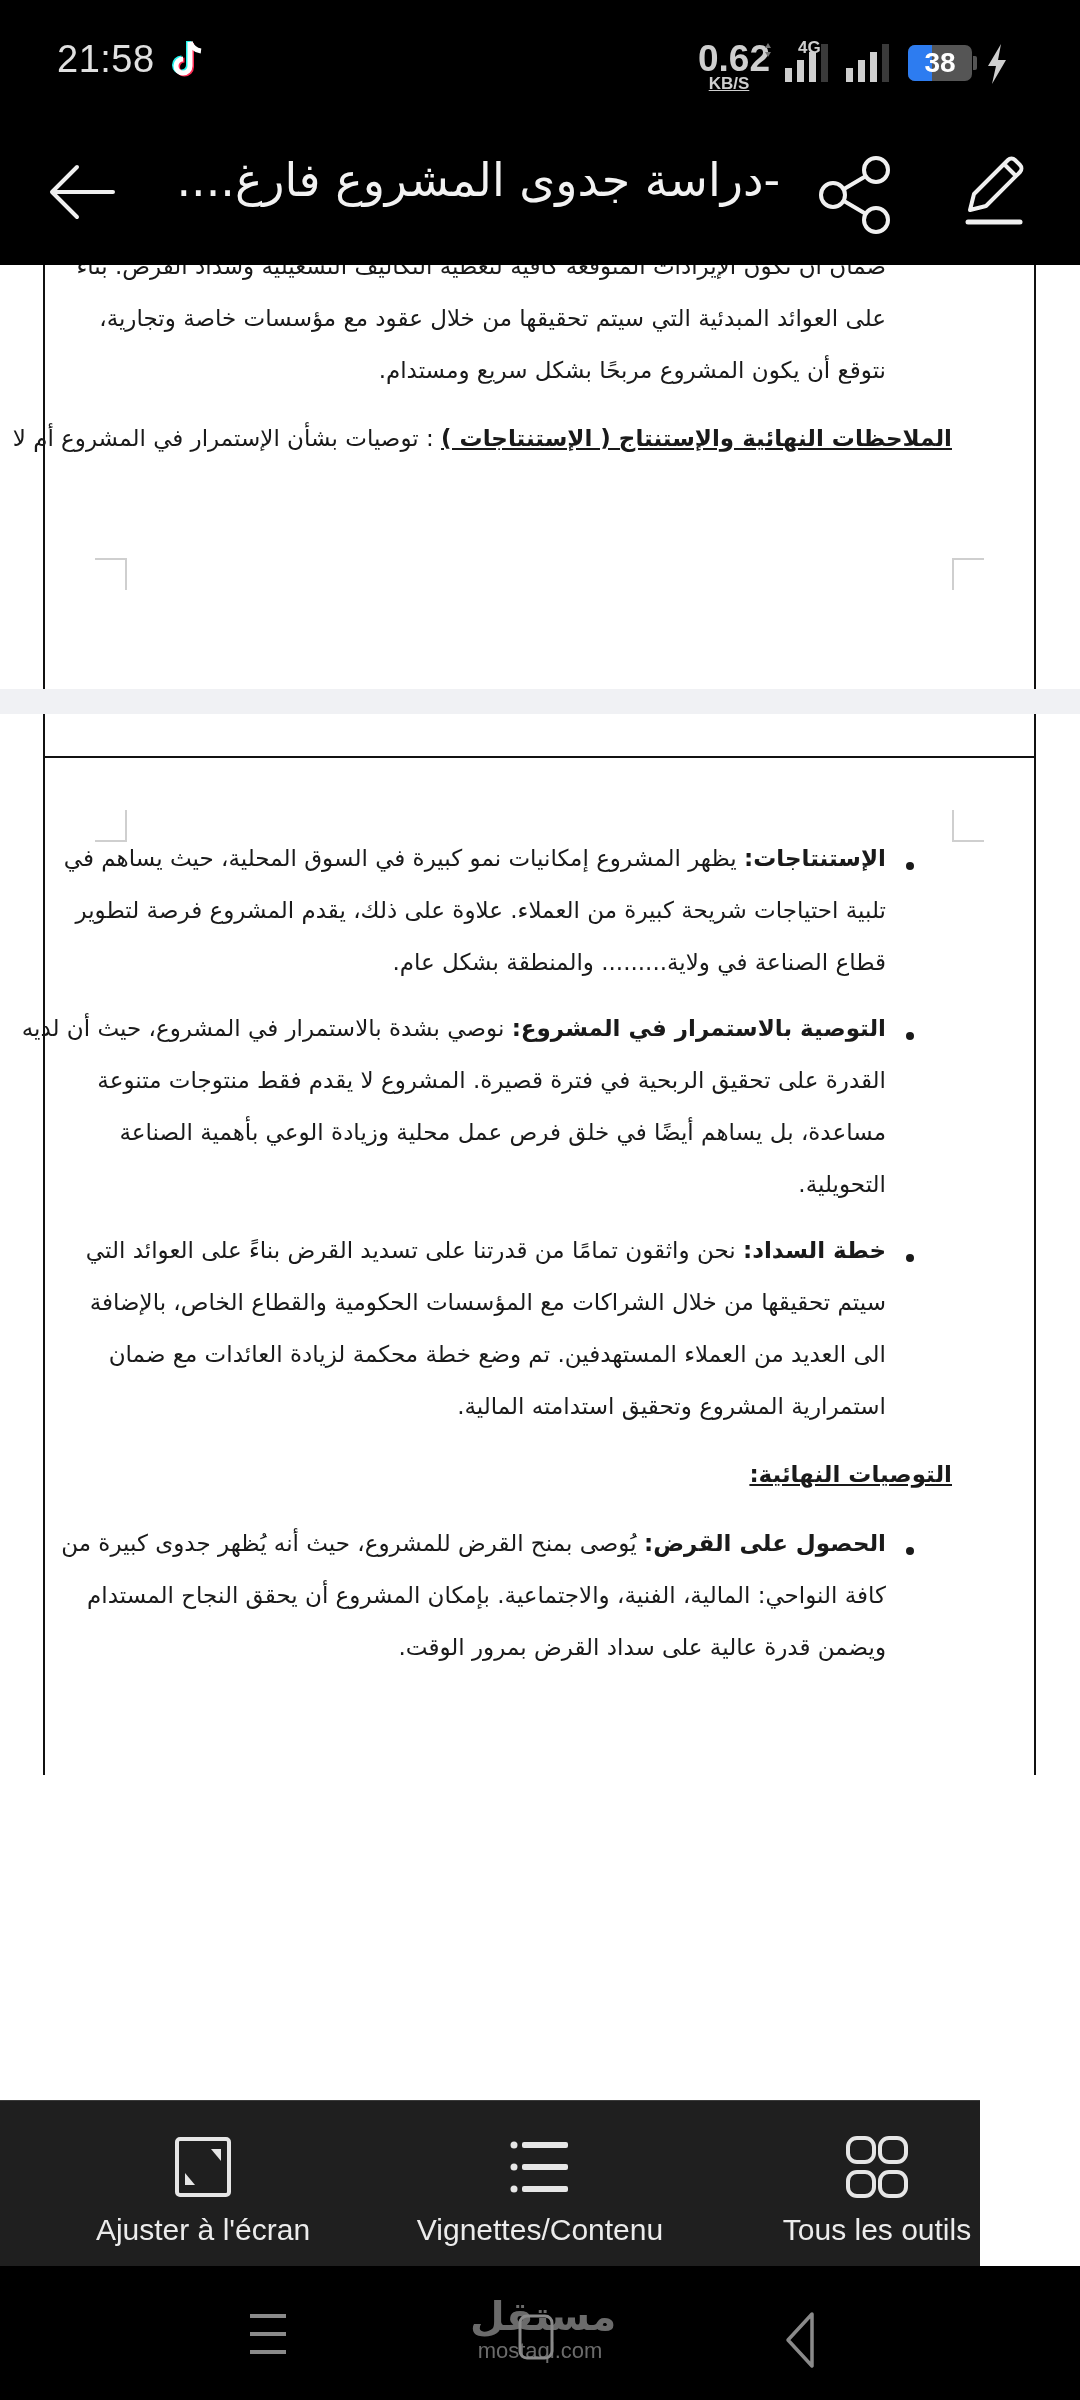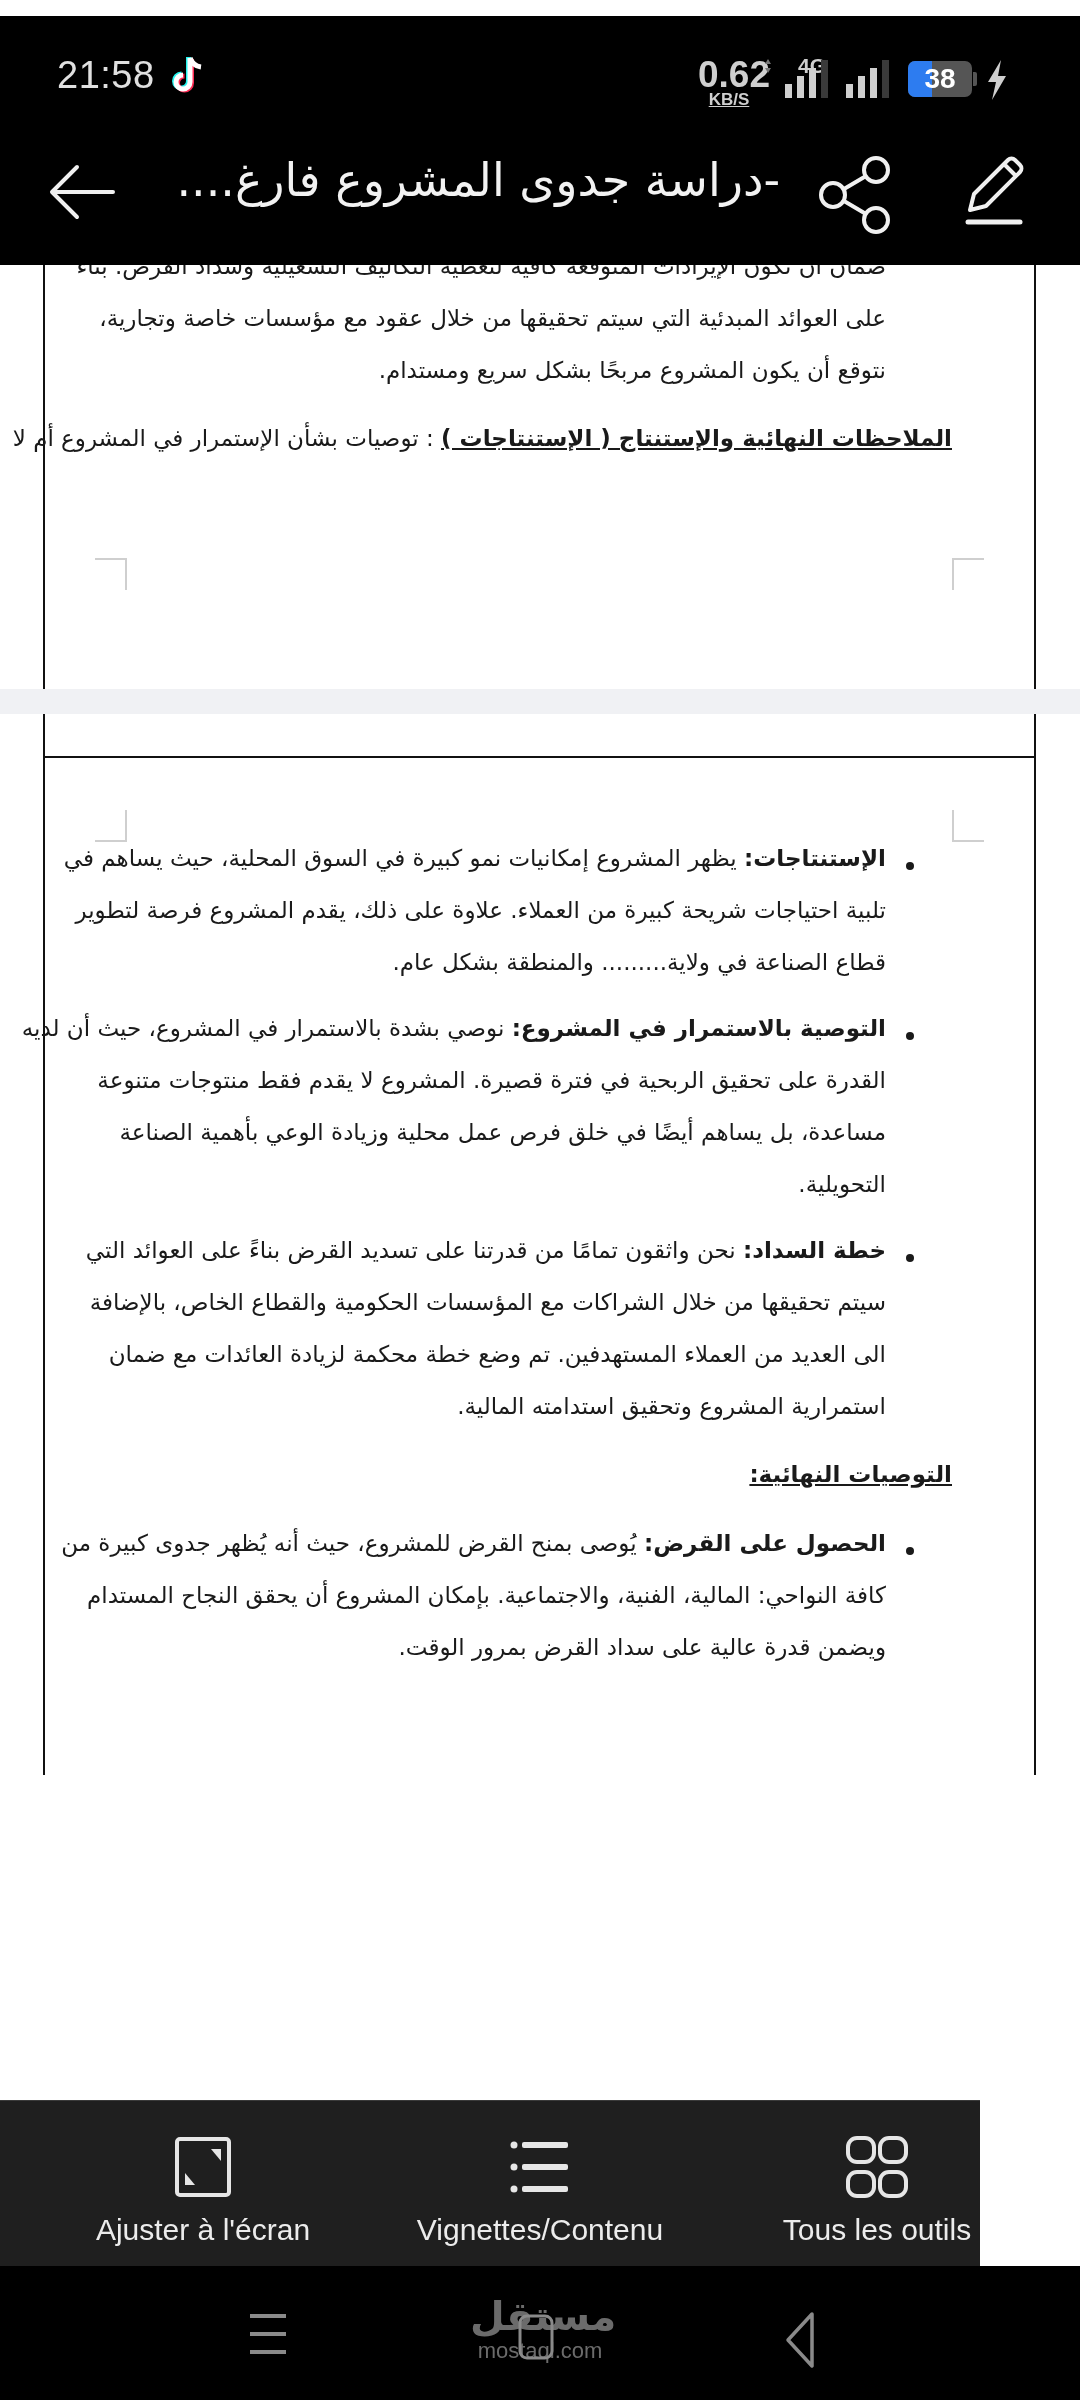--- a/index.html
+++ b/index.html
@@ -1,26 +1,26 @@
 <!DOCTYPE html>
 <html><head>
 <meta charset="utf-8">
 <style>
   * { box-sizing: border-box; margin: 0; padding: 0; }
   html, body { width: 1080px; height: 2400px; overflow: hidden; background: #ffffff; }
   body { position: relative; font-family: "DejaVu Sans", sans-serif; }
 
   
-  .statusbar { position: absolute; left: 0; top: 0; width: 1080px; height: 125px; background: #000; color: #e6e6e6; margin-top: 16px; }
+  .statusbar { position: absolute; left: 0; top: 0; width: 1080px; height: 125px; background: #000; color: #e6e6e6; }
   .sb-time { position: absolute; left: 57px; top: 38px; font-family: "Liberation Sans", sans-serif; font-size: 38px; font-weight: 500; color: #e0e0e0; letter-spacing: 0.5px; }
   .sb-tiktok { position: absolute; left: 170px; top: 38px; width: 36px; height: 44px; }
   .sb-speed { position: absolute; left: 698px; top: 40px; width: 62px; text-align: center; color: #cfcfcf; font-family: "Liberation Sans", sans-serif; line-height: 1; }
   .sb-speed .v { font-size: 37px; font-weight: bold; display:block; }
   .sb-speed .u { font-size: 17px; font-weight: bold; display:block; margin-top: -2px; }
-  .sb-net { position: absolute; left: 770px; top: 38px; color: #cfcfcf; font-family: "Liberation Sans", sans-serif; font-size: 21px; font-weight: bold; padding-left: 28px; }
+  .sb-net { position: absolute; left: 770px; top: 38px; color: #cfcfcf; font-family: "Liberation Sans", sans-serif; font-size: 17px; font-weight: bold; padding-left: 28px; }
   .sb-signal { position: absolute; top: 44px; width: 46px; height: 38px; }
   .sb-battery { position: absolute; left: 908px; top: 45px; width: 64px; height: 36px; border-radius: 7px; overflow: hidden; background: #555; }
   .sb-battery .fill { position: absolute; left: 0; top: 0; bottom: 0; background: #2d7cf0; }
   .sb-battery .num { position: absolute; left: 0; right: 0; top: 2px; text-align: center; color: #fff; font-family: "Liberation Sans", sans-serif; font-weight: bold; font-size: 28px; }
   .sb-battery-tip { position: absolute; left: 973px; top: 56px; width: 4px; height: 14px; background: #555; border-radius: 0 2px 2px 0; }
   .sb-bolt { position: absolute; left: 985px; top: 44px; width: 24px; height: 40px; }
 
   
   .appbar { position: absolute; left: 0; top: 125px; width: 1080px; height: 140px; background: #000; color: #f2f2f2; }
   .back-btn { position: absolute; left: 45px; top: 30px; width: 75px; height: 75px; }

